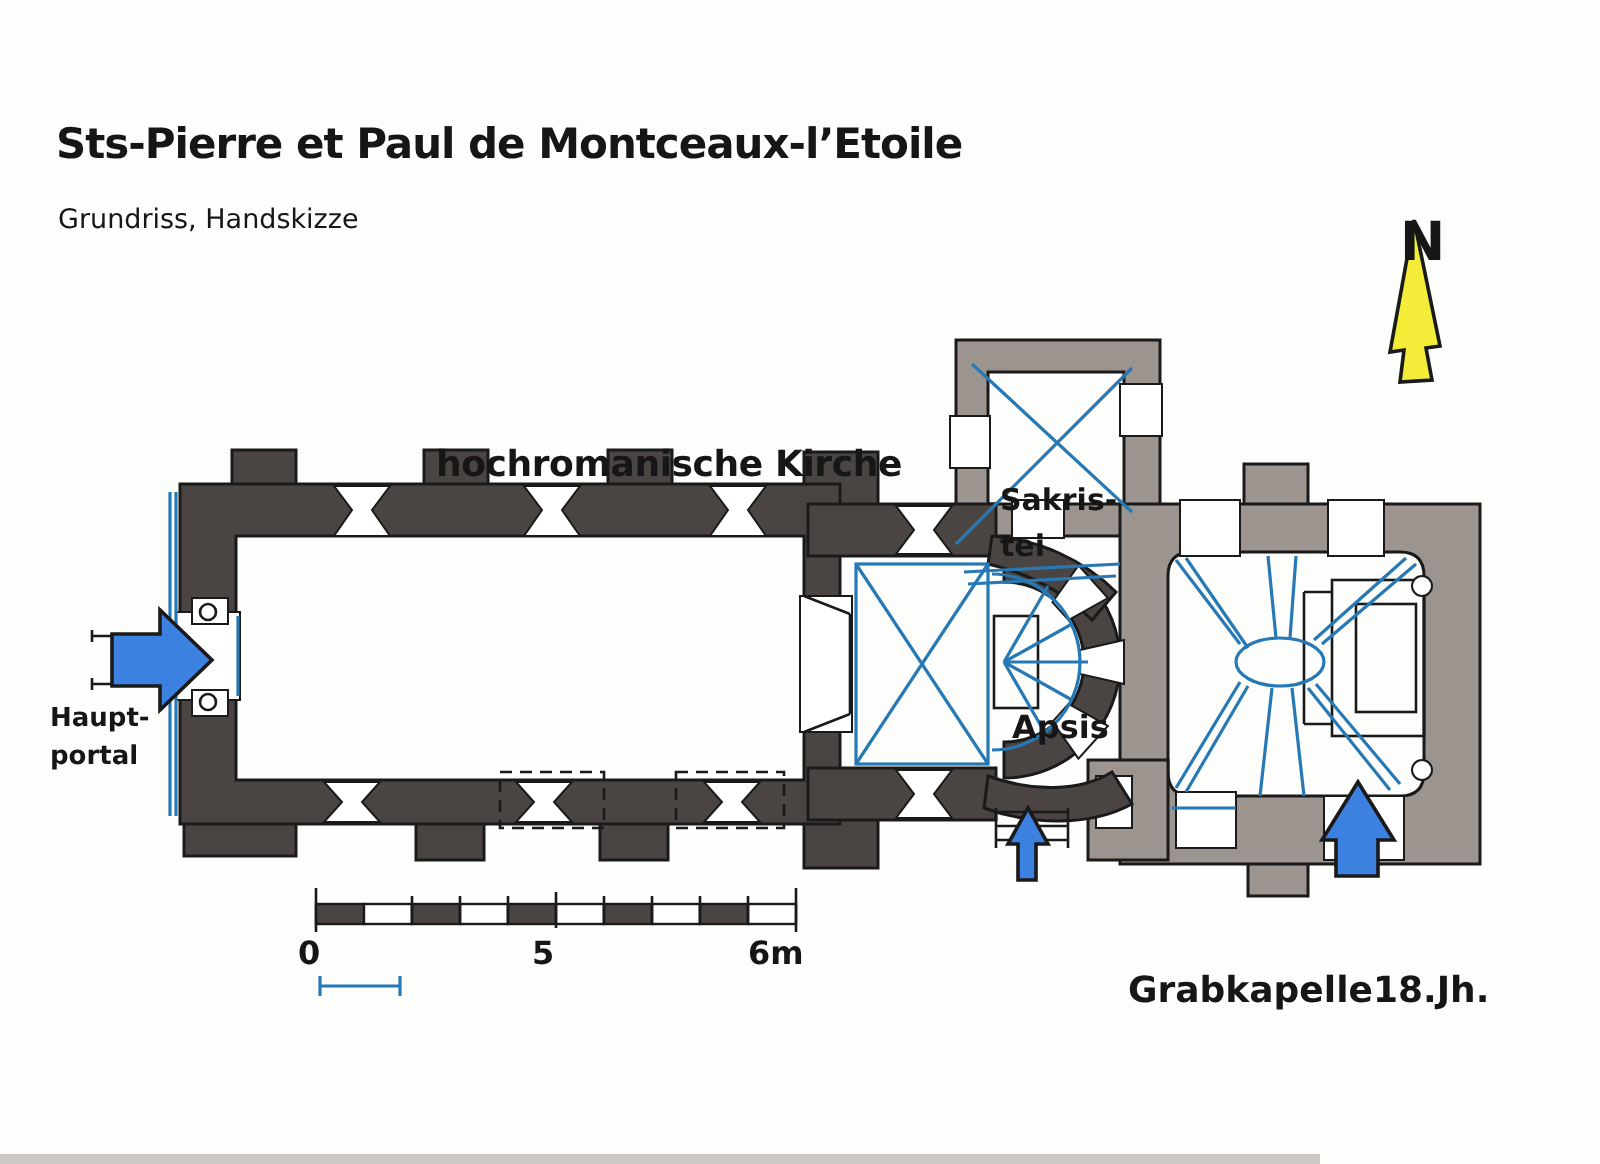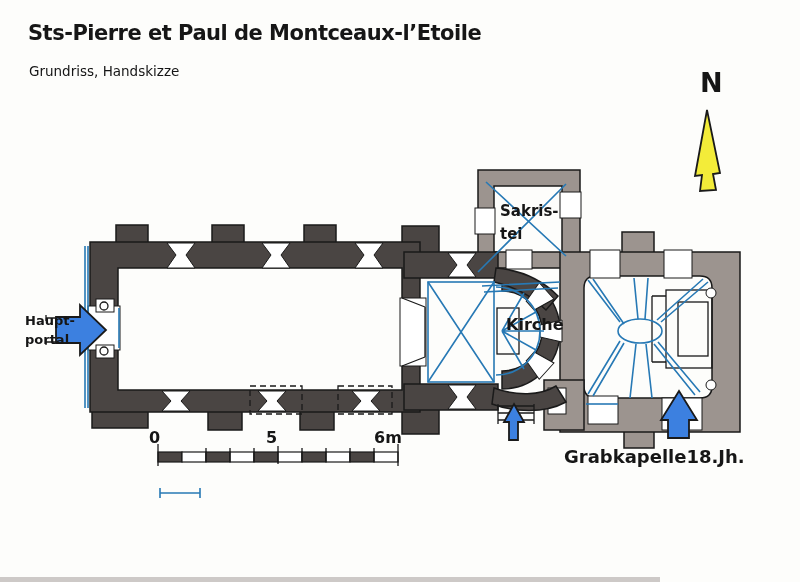--- a/index.html
+++ b/index.html
@@ -1,20 +1,20 @@
 <!DOCTYPE html>
 <html style="--romanesque-wall: #4a4543; --later-wall: #9c948f; --vault-line-blue: #2779b5; --arrow-blue: #3c80e0; --north-yellow: #f3ec39; --ink: #1a1a1a;"><head>
 <meta charset="utf-8">
 <style>
   html,body{margin:0;padding:0;}
   body{width:800px;height:582px;position:relative;background:#fdfdfb;
        font-family:"DejaVu Sans","Liberation Sans",sans-serif;color:#161616;overflow:hidden;}
   .stage{position:absolute;inset:0;}
   svg{position:absolute;left:0;top:0;}
-  .txt{position:absolute;white-space:pre;line-height:1.12;}
+  .txt{position:absolute;white-space:pre;line-height:1.12;margin-top:39px;}
   .title{left:28px;top:22px;font-size:21px;font-weight:bold;letter-spacing:-0.5px;}
   .subtitle{left:29px;top:64px;font-size:13.5px;font-weight:normal;}
   .n-label{left:700px;top:68px;font-size:27px;font-weight:bold;}
   .lbl-church{left:218px;top:184px;font-size:18px;font-weight:bold;letter-spacing:-0.2px;}
   .lbl-nave{left:152px;top:318px;font-size:13.5px;font-weight:bold;letter-spacing:-0.3px;}
   .lbl-choir{left:430px;top:305px;font-size:16px;font-weight:bold;line-height:25px;}
   .lbl-apse{left:506px;top:316px;font-size:16px;font-weight:bold;}
   .lbl-sacristy{left:500px;top:200px;font-size:15px;font-weight:bold;line-height:23px;}
   .lbl-portal{left:25px;top:311px;font-size:13px;font-weight:bold;line-height:19px;}
   .lbl-chapel{left:564px;top:447px;font-size:18px;font-weight:bold;}
@@ -162,21 +162,22 @@
   </g>
 
   <g>
     <path class="blue" d="M160,493 H200 M160,488 V498 M200,488 V498"></path>
   </g>
 </svg>
 
   <div class="txt title">Sts-Pierre et Paul de Montceaux-l’Etoile</div>
   <div class="txt subtitle">Grundriss, Handskizze</div>
   <div class="txt n-label">N</div>
-  <div class="txt lbl-apse">Kirche</div>
+  <div class="txt lbl-church">hochromanische Kirche</div>
+  <div class="txt lbl-apse">Apsis</div>
   <div class="txt lbl-portal"><span>Haupt-</span><br><span>portal</span></div>
   <div class="txt lbl-sacristy"><span>Sakris-</span><br><span>tei</span></div>
   <div class="txt lbl-chapel">Grabkapelle18.Jh.</div>
   <div class="txt scale-num s0">0</div>
   <div class="txt scale-num s5">5</div>
   <div class="txt scale-num s10">6m</div>
   <div class="scan-edge"></div>
 </div>
 
 </body></html>

